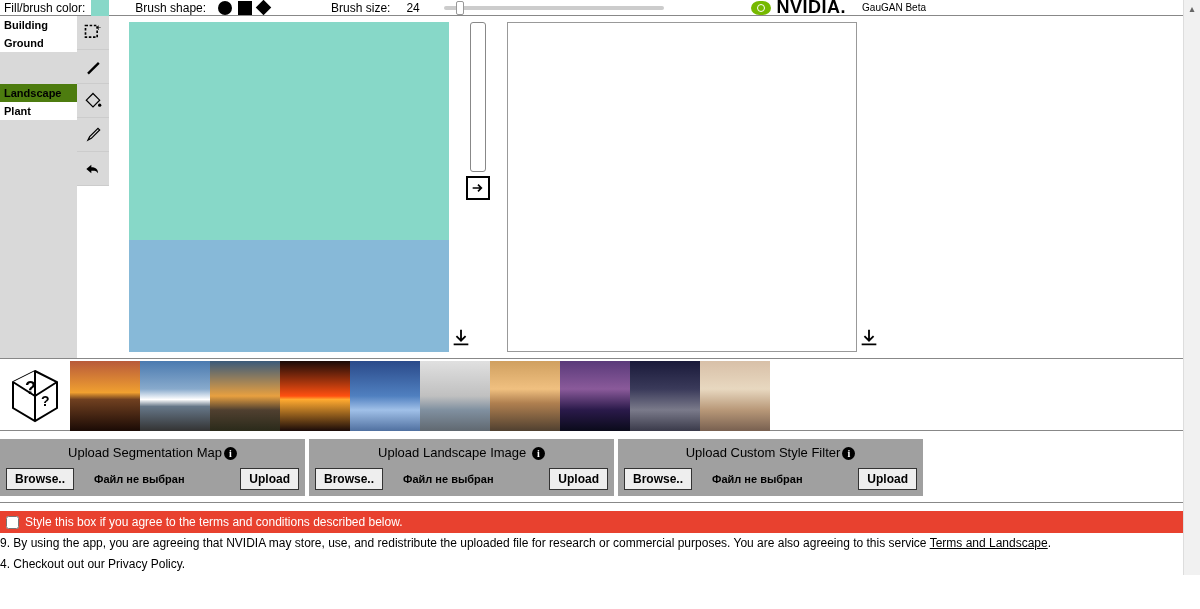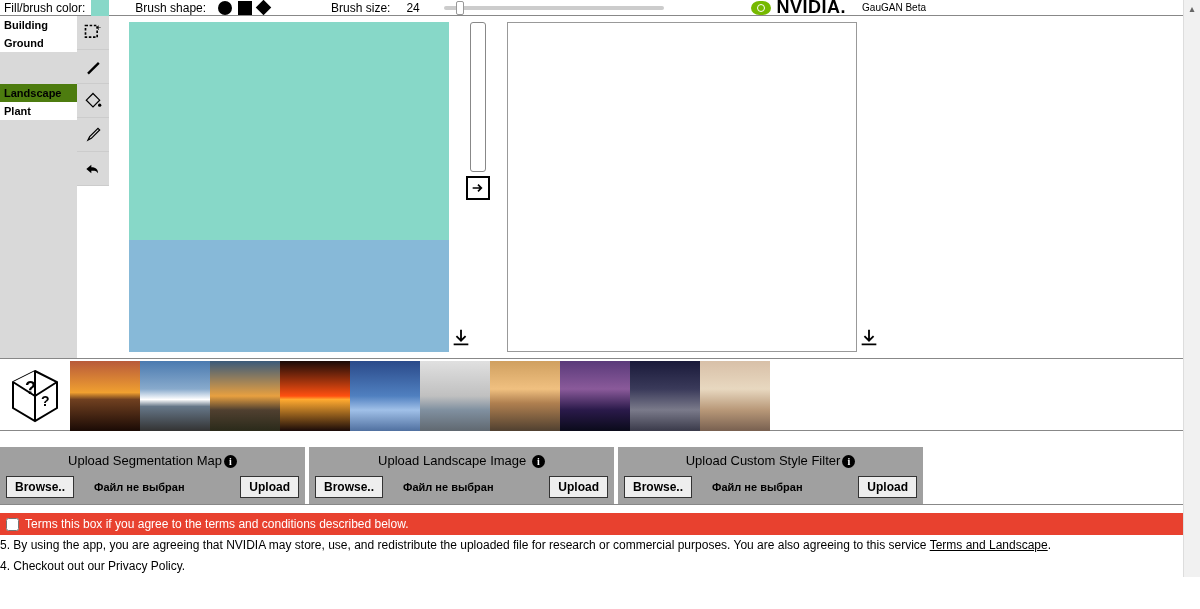--- a/index.html
+++ b/index.html
@@ -28,21 +28,21 @@
 .seg-canvas { width: 320px; height: 330px; margin:6px 6px 6px 20px; }
 .seg-top{height:66%;background:#87d8c8;}
 .seg-bot{height:34%;background:#87b9d8;}
 .dl-btn { width:24px; height:24px; position:absolute; display:flex;align-items:center;justify-content:center; font-size:16px;}
 .midcol{width:46px;display:flex;flex-direction:column;align-items:center;justify-content:flex-start;padding-top:6px;}
 .arrow-box{width:24px;height:24px;border:2px solid #000;display:flex;align-items:center;justify-content:center;margin-top:160px;}
 .out-canvas{width:350px;height:330px;border:1px solid #999;margin:6px;background:#fff;}
 .thumbs{display:flex;height:70px;border-bottom:1px solid #888;margin-top:2px;}
 .thumb{width:70px;height:70px;display:flex;align-items:center;justify-content:center;}
 .dice{width:60px;height:60px;}
-.uploads{display:flex;gap:4px;margin-top:16px;border-bottom:1px solid #888;}
+.uploads{display:flex;gap:4px;margin-top:8px;border-bottom:1px solid #888;padding-bottom:6px;}
 .upcard{flex:1;max-width:305px;background:#a0a0a0;padding:6px;}
 .uptitle{font-size:13px;margin-bottom:8px; color:#000;text-align:center;}
 .uprow{display:flex;align-items:center;gap:20px;font-size:11px;}
 .btn{background:#eee;border:1px solid #333;padding:3px 8px;font-weight:bold;font-size:12px;}
 .terms{margin-top:8px;}
 .red{background:#e8412f;color:#fff;padding:4px 6px;display:flex;align-items:center;gap:6px;font-size:12px;}
 .termtext{font-size:12px;padding:2px 0;line-height:1.4;}
 .underline{text-decoration:underline;}
 .scrollbar{position:absolute;right:0;top:0;width:17px;height:609px;background:#f1f1f1;border-left:1px solid #ddd;}
 .scroll-arrow{height:17px;display:flex;align-items:center;justify-content:center;font-size:10px;color:#666;}
@@ -212,24 +212,24 @@
       <button class="btn">Browse..</button>
       <span style="font-weight:bold">Файл не выбран</span>
       <button class="btn" style="margin-left:auto">Upload</button>
     </div>
   </div>
 </div>
 
 <div class="terms">
   <div class="red">
     <input type="checkbox" style="">
-    <span>Terms this box if you agree to the terms and conditions described below.</span>
+    <span>Style this box if you agree to the terms and conditions described below.</span>
   </div>
   <div class="termtext">
-    <span>5. By using the app, you are agreeing that NVIDIA may store, use, and redistribute the uploaded file for research or commercial purposes. You are also agreeing to this service </span><span class="underline">Terms and Landscape</span><span>.</span>
+    <span>9. By using the app, you are agreeing that NVIDIA may store, use, and redistribute the uploaded file for research or commercial purposes. You are also agreeing to this service </span><span class="underline">Terms and Landscape</span><span>.</span>
   </div>
   <div class="termtext">4. Checkout out our Privacy Policy.</div>
 </div>
 
 <div class="scrollbar">
   <div class="scroll-arrow">▴</div>
 </div>
 
 </div>
 

